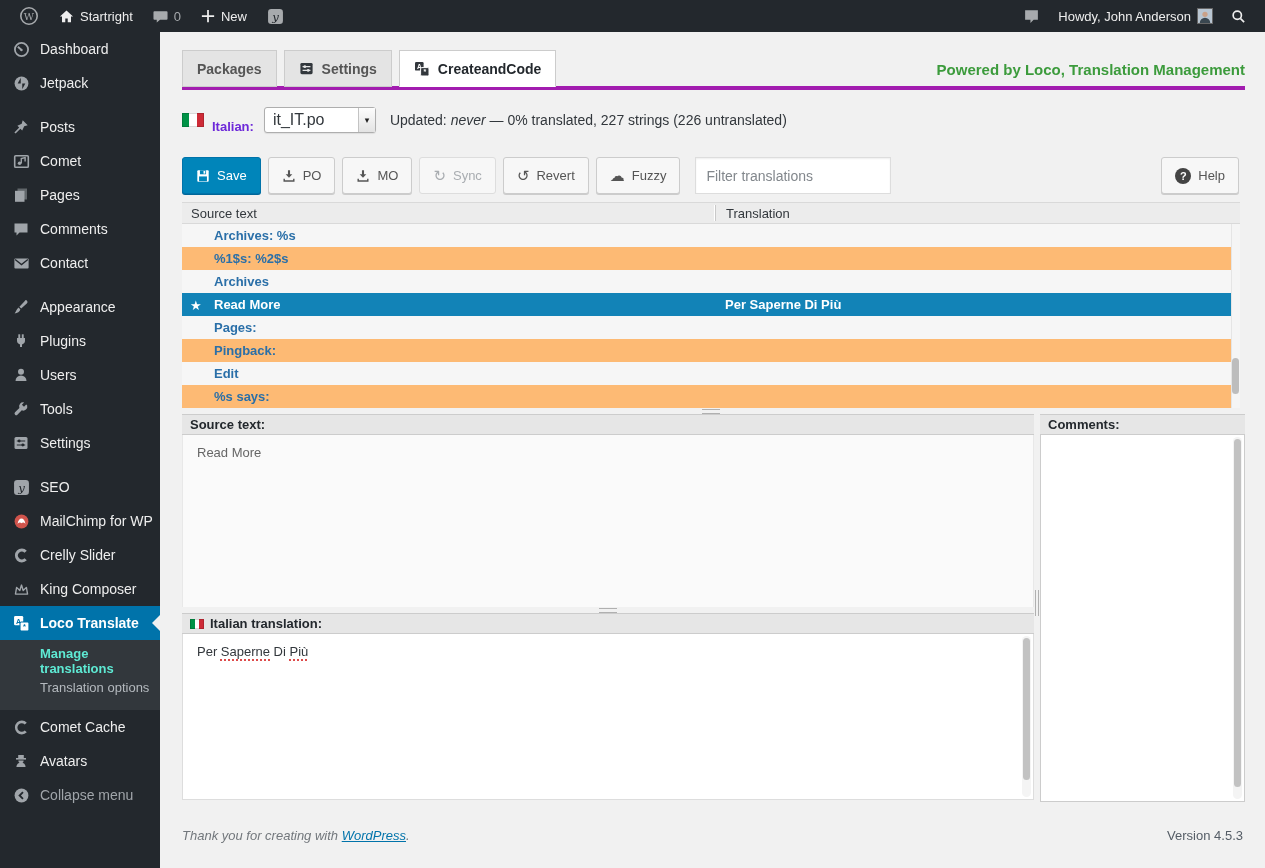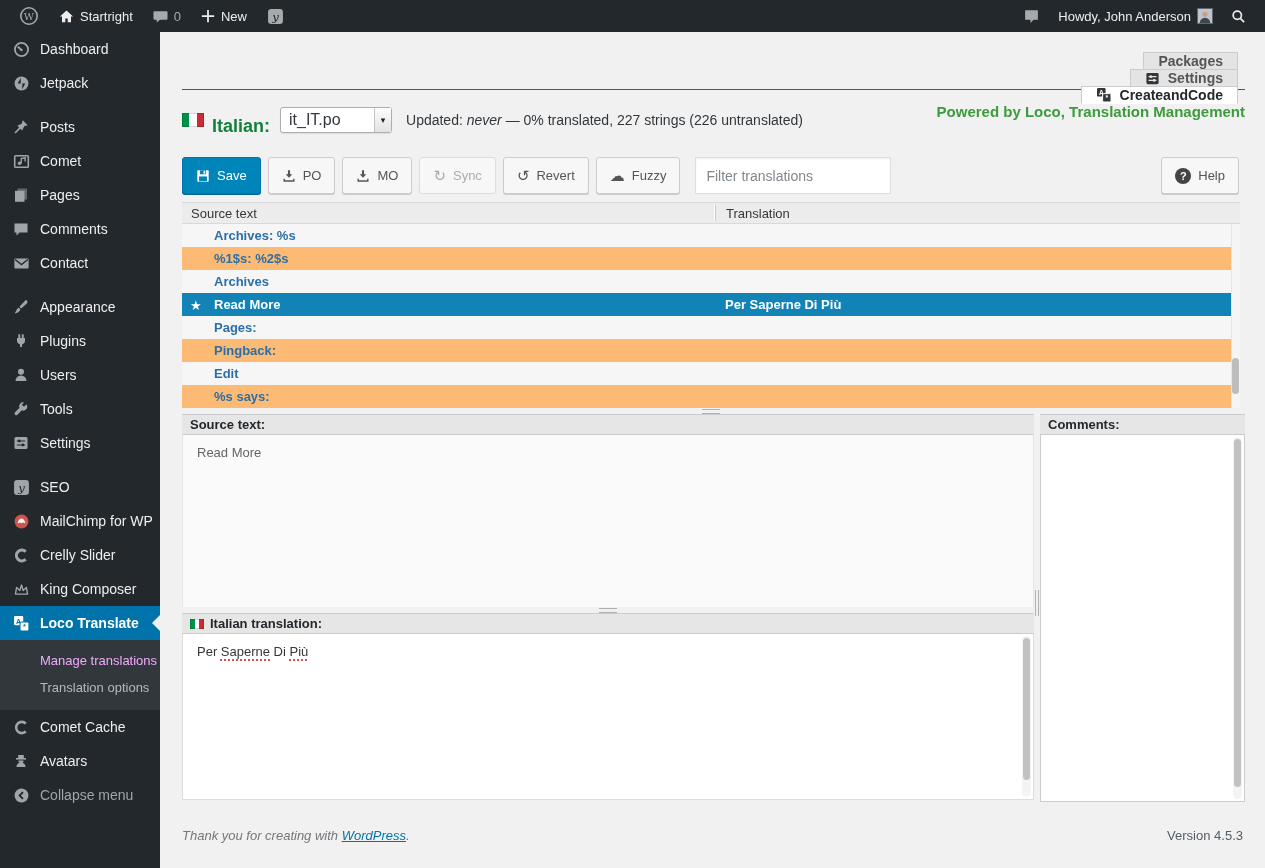--- a/index.html
+++ b/index.html
@@ -24,41 +24,41 @@
                color:#eee; font-size:14px; cursor:pointer; }
   .menu-item .mi-icon { width:20px; display:flex; justify-content:center; color:#a0a5aa; flex:none; }
   .menu-sep { height:10px; }
   .menu-item.active { background:#0073aa; color:#fff; font-weight:600; }
   .menu-item.active .mi-icon { color:#fff; }
   .menu-item.active::after { content:""; position:absolute; right:0; top:50%; margin-top:-8px;
                              border:8px solid transparent; border-right-color:#f1f1f1; }
   .submenu { background:#32373c; padding:7px 0 9px; }
   .submenu-item { height:27px; display:flex; align-items:center; padding-left:40px; font-size:13px;
                   color:#b4b9be; cursor:pointer; }
-  .submenu-item.current { color:#f0abfc; font-weight:400; }
+  .submenu-item.current { color:#5eead4; font-weight:700; }
   .menu-item.dim { color:#a0a5aa; }
 
   
   .content { position:absolute; left:160px; top:32px; right:0; bottom:0; padding:20px 20px 0 22px; }
 
   
-  .tabs { border-bottom:1px solid #a21caf; height:38px; display:flex; align-items:flex-end;flex-direction:column; }
+  .tabs { border-bottom:4px solid #a21caf; height:38px; display:flex; align-items:flex-end; }
   .tab { display:inline-flex; align-items:center; gap:8px; height:37px; padding:0 14px; margin-right:7px;
          background:#e4e4e4; border:1px solid #ccc; margin-bottom:-1px; color:#555; font-size:14px;
          font-weight:600; cursor:pointer; }
   .tab .tab-icon { color:#32373c; }
   .tab.active { background:#fff; border-bottom-color:#fff; color:#23282d; }
   .powered { margin-left:auto; align-self:center; color:#3c9b3c; font-weight:700; font-size:15px; cursor:pointer; }
 
   
   .langbar { display:flex; align-items:center; margin-top:16px; height:28px; }
   .flag { width:22px; height:14px; flex:none;
           background:linear-gradient(to right,#009246 0 33%,#fff 33% 66%,#ce2b37 66% 100%);
           box-shadow:inset 0 0 0 1px rgba(0,0,0,.15); }
-  .lang-label { font-weight:700; font-size:18px; color:#15803d; margin:12px 10px 0 8px; }
+  .lang-label { font-weight:700; font-size:13px; color:#6d28d9; margin:12px 10px 0 8px; }
   .select-box { display:inline-flex; align-items:center; width:112px; height:26px; background:#fff;
                 border:1px solid #aeaeae; border-radius:3px; box-shadow:0 1px 1px rgba(0,0,0,.08); cursor:pointer; }
   .select-value { flex:1; padding-left:8px; font-size:16px; color:#32373c; }
   .select-arrow { width:17px; height:24px; border-left:1px solid #c3c3c3; display:flex; align-items:center;
                   justify-content:center; font-size:9px; color:#222; background:linear-gradient(#fdfdfd,#e3e3e3); }
   .lang-status { margin-left:14px; font-size:14px; color:#32373c; }
   .lang-status .ital { font-style:italic; }
 
   
   .toolbar { display:flex; align-items:flex-end; margin-top:23px; position:relative; }

